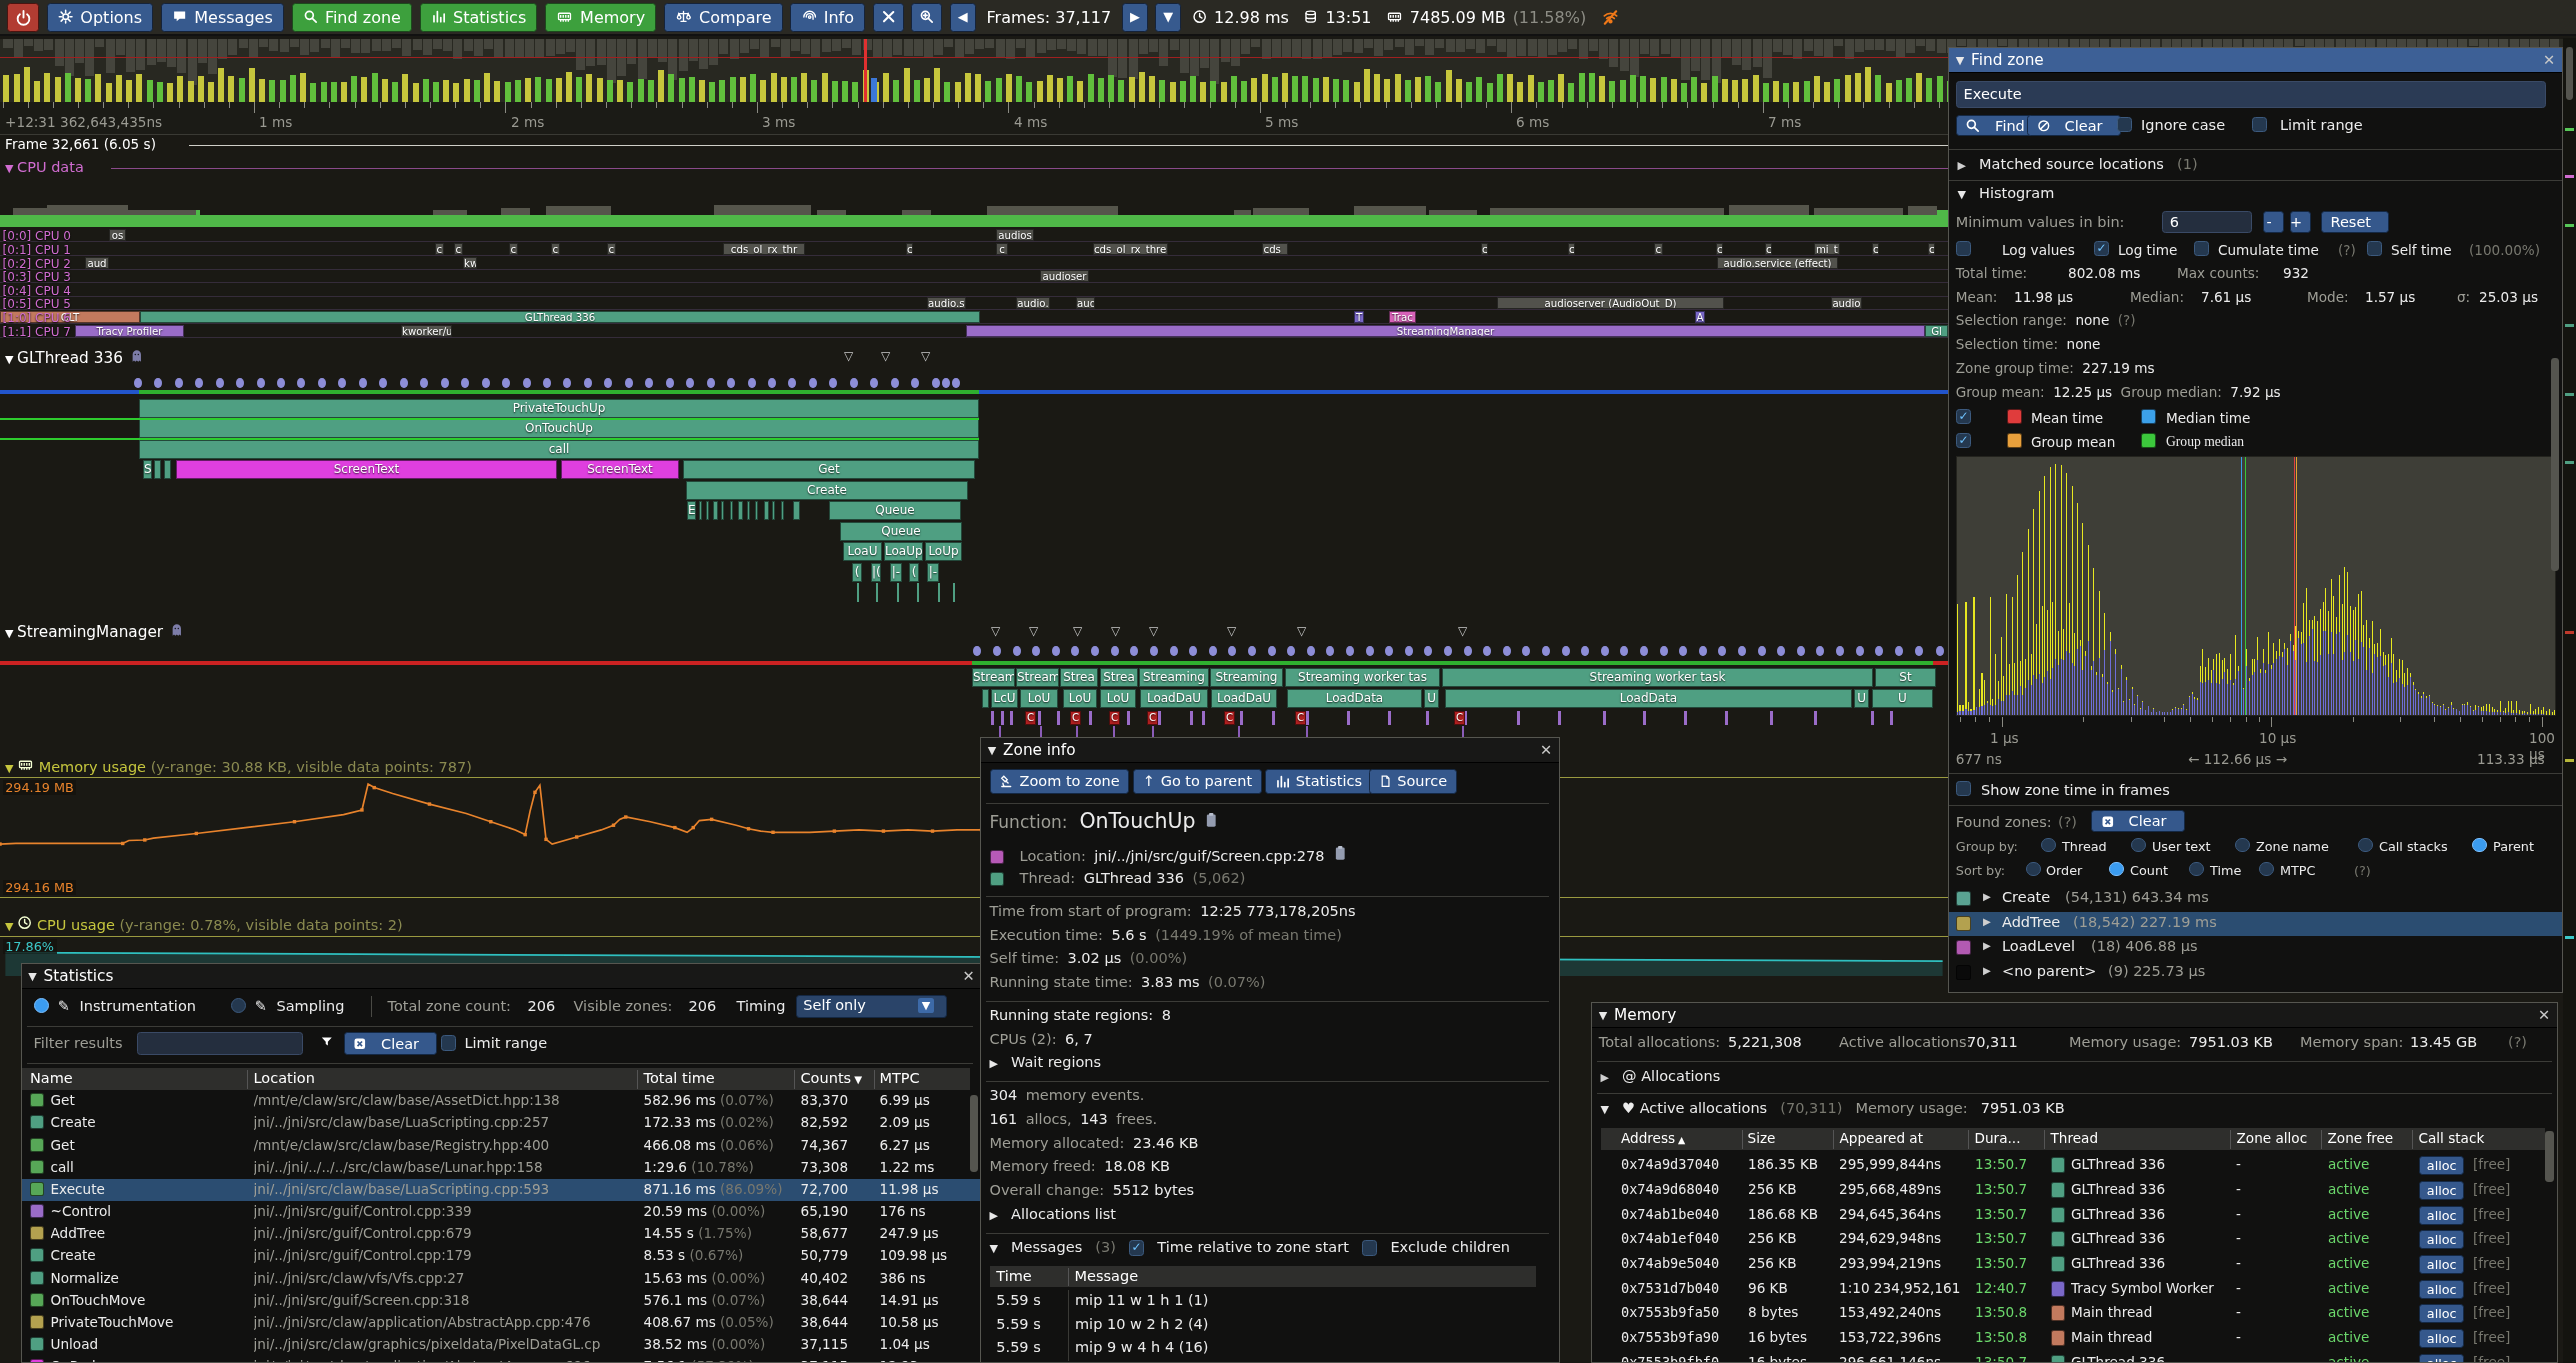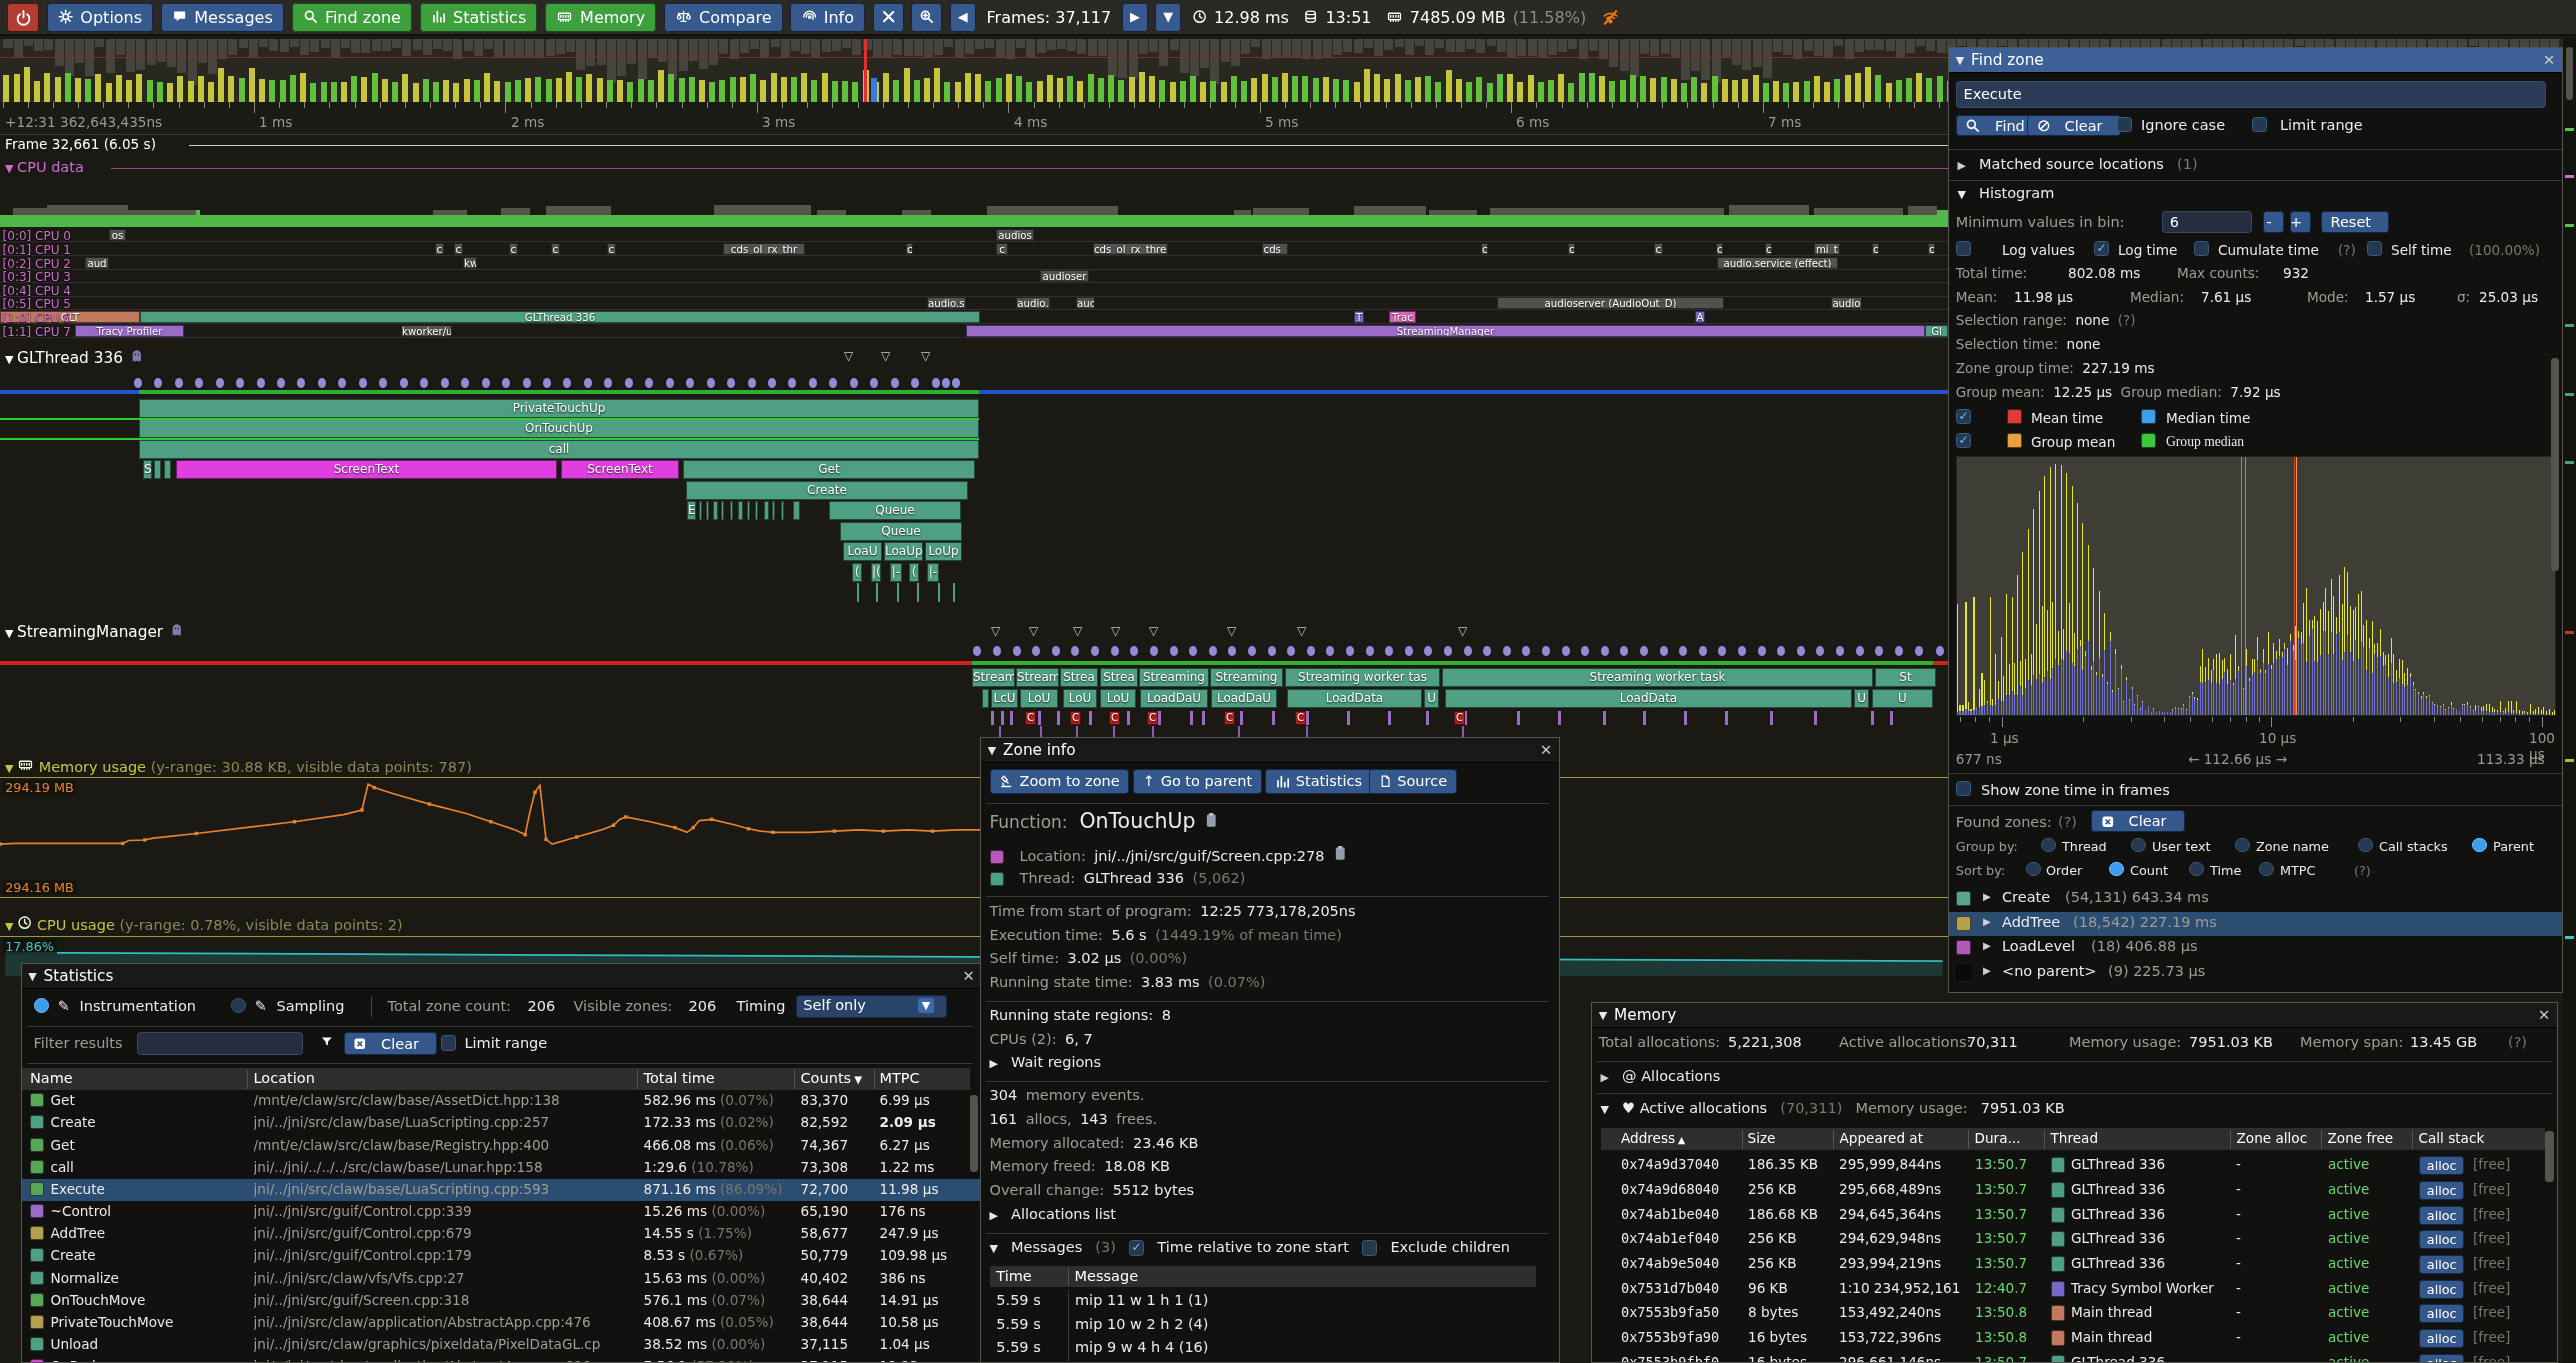--- a/index.html
+++ b/index.html
@@ -1261,21 +1261,21 @@
           <div class="cell" style="left: 622px; width: 153px;"><span class="w">582.96 ms </span><span class="d">(0.07%)</span></div>
           <span class="w" style="position: absolute; left: 779px; top: 1.7px;">83,370</span>
           <span class="w" style="position: absolute; left: 858px; top: 1.7px;">6.99 µs</span>
         </div>
         <div class="trow" style="top: 124px; height: 22px;">
           <span class="swatch" style="position: absolute; left: 8.5px; top: 3.4px; background: rgb(79, 159, 130); width: 12px; height: 12px;"></span>
           <span class="w" style="position: absolute; left: 29px; top: 1.7px; max-width: 192px; overflow: hidden;">Create</span>
           <span class="g" style="position: absolute; left: 232px; top: 1.7px; width: 384px; overflow: hidden;">jni/../jni/src/claw/base/LuaScripting.cpp:257</span>
           <div class="cell" style="left: 622px; width: 153px;"><span class="w">172.33 ms </span><span class="d">(0.02%)</span></div>
           <span class="w" style="position: absolute; left: 779px; top: 1.7px;">82,592</span>
-          <span class="w" style="position: absolute; left: 858px; top: 1.7px; font-weight: bold;">2.09 µs</span>
+          <span class="w" style="position: absolute; left: 858px; top: 1.7px;">2.09 µs</span>
         </div>
         <div class="trow" style="top: 147px; height: 22px;">
           <span class="swatch" style="position: absolute; left: 8.5px; top: 3.4px; background: rgb(87, 167, 87); width: 12px; height: 12px;"></span>
           <span class="w" style="position: absolute; left: 29px; top: 1.7px; max-width: 192px; overflow: hidden;">Get</span>
           <span class="g" style="position: absolute; left: 232px; top: 1.7px; width: 384px; overflow: hidden;">/mnt/e/claw/src/claw/base/Registry.hpp:400</span>
           <div class="cell" style="left: 622px; width: 153px;"><span class="w">466.08 ms </span><span class="d">(0.06%)</span></div>
           <span class="w" style="position: absolute; left: 779px; top: 1.7px;">74,367</span>
           <span class="w" style="position: absolute; left: 858px; top: 1.7px;">6.27 µs</span>
         </div>
         <div class="trow" style="top: 169px; height: 22px;">
@@ -1291,21 +1291,21 @@
           <span class="w" style="position: absolute; left: 29px; top: 1.7px; max-width: 192px; overflow: hidden;">Execute</span>
           <span class="g" style="position: absolute; left: 232px; top: 1.7px; width: 384px; overflow: hidden;">jni/../jni/src/claw/base/LuaScripting.cpp:593</span>
           <div class="cell" style="left: 622px; width: 153px;"><span class="w">871.16 ms </span><span class="d">(86.09%)</span></div>
           <span class="w" style="position: absolute; left: 779px; top: 1.7px;">72,700</span>
           <span class="w" style="position: absolute; left: 858px; top: 1.7px;">11.98 µs</span>
         </div>
         <div class="trow" style="top: 213px; height: 22px;">
           <span class="swatch" style="position: absolute; left: 8.5px; top: 3.4px; background: rgb(154, 108, 200); width: 12px; height: 12px;"></span>
           <span class="w" style="position: absolute; left: 29px; top: 1.7px; max-width: 192px; overflow: hidden;">~Control</span>
           <span class="g" style="position: absolute; left: 232px; top: 1.7px; width: 384px; overflow: hidden;">jni/../jni/src/guif/Control.cpp:339</span>
-          <div class="cell" style="left: 622px; width: 153px;"><span class="w">15.26 ms </span><span class="d">(0.00%)</span></div>
+          <div class="cell" style="left: 622px; width: 153px;"><span class="w">20.59 ms </span><span class="d">(0.00%)</span></div>
           <span class="w" style="position: absolute; left: 779px; top: 1.7px;">65,190</span>
           <span class="w" style="position: absolute; left: 858px; top: 1.7px;">176 ns</span>
         </div>
         <div class="trow" style="top: 235px; height: 22px;">
           <span class="swatch" style="position: absolute; left: 8.5px; top: 3.4px; background: rgb(179, 161, 79); width: 12px; height: 12px;"></span>
           <span class="w" style="position: absolute; left: 29px; top: 1.7px; max-width: 192px; overflow: hidden;">AddTree</span>
           <span class="g" style="position: absolute; left: 232px; top: 1.7px; width: 384px; overflow: hidden;">jni/../jni/src/guif/Control.cpp:679</span>
           <div class="cell" style="left: 622px; width: 153px;"><span class="w">14.55 s </span><span class="d">(1.75%)</span></div>
           <span class="w" style="position: absolute; left: 779px; top: 1.7px;">58,677</span>
           <span class="w" style="position: absolute; left: 858px; top: 1.7px;">247.9 µs</span>

